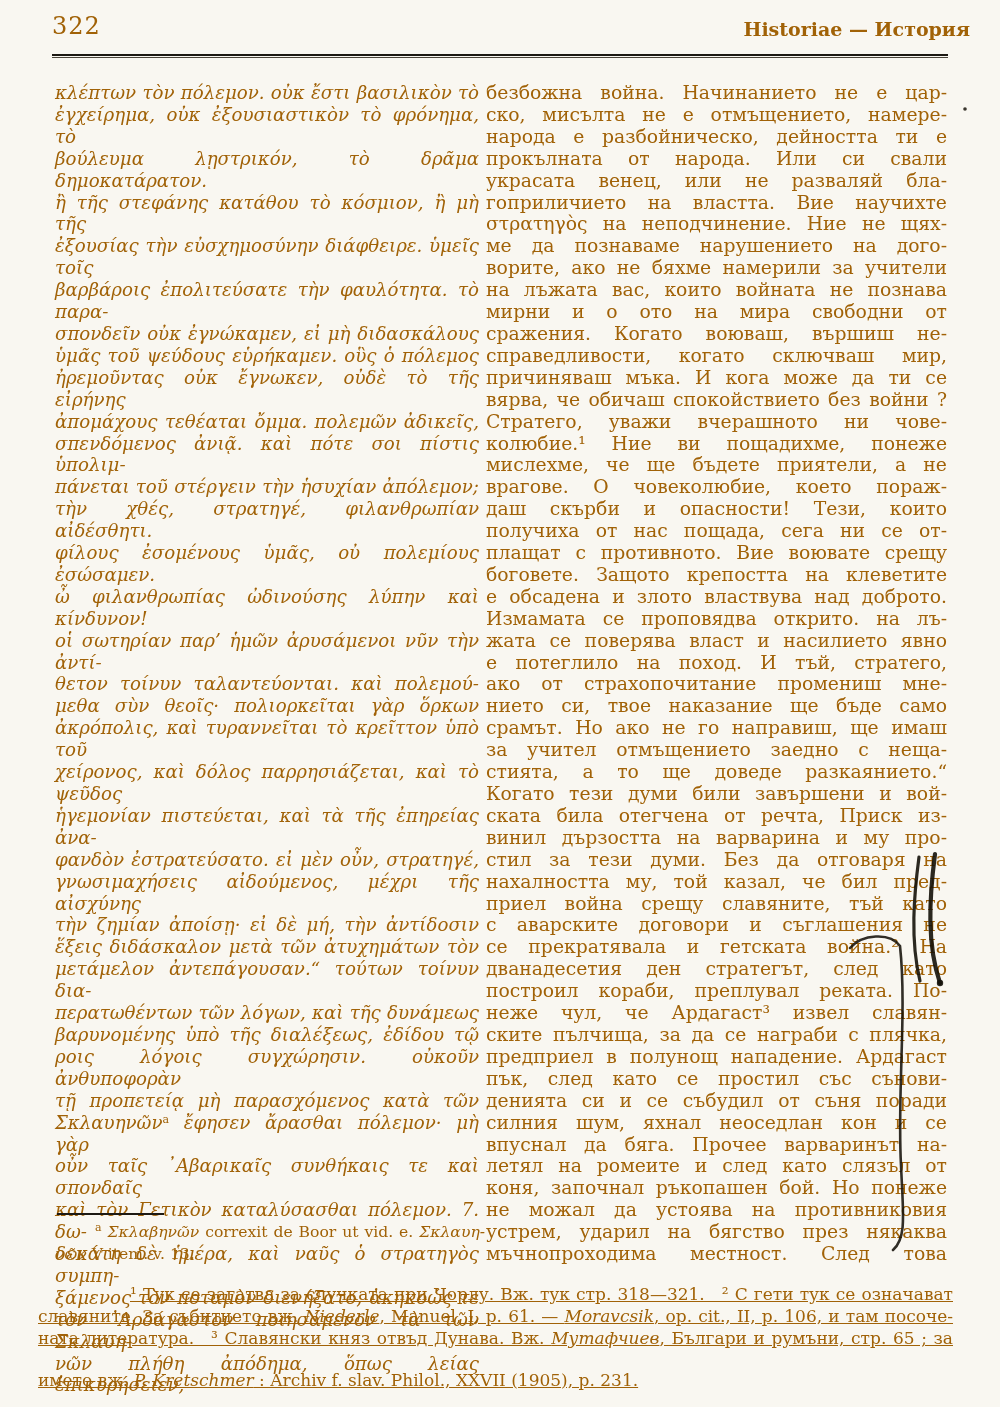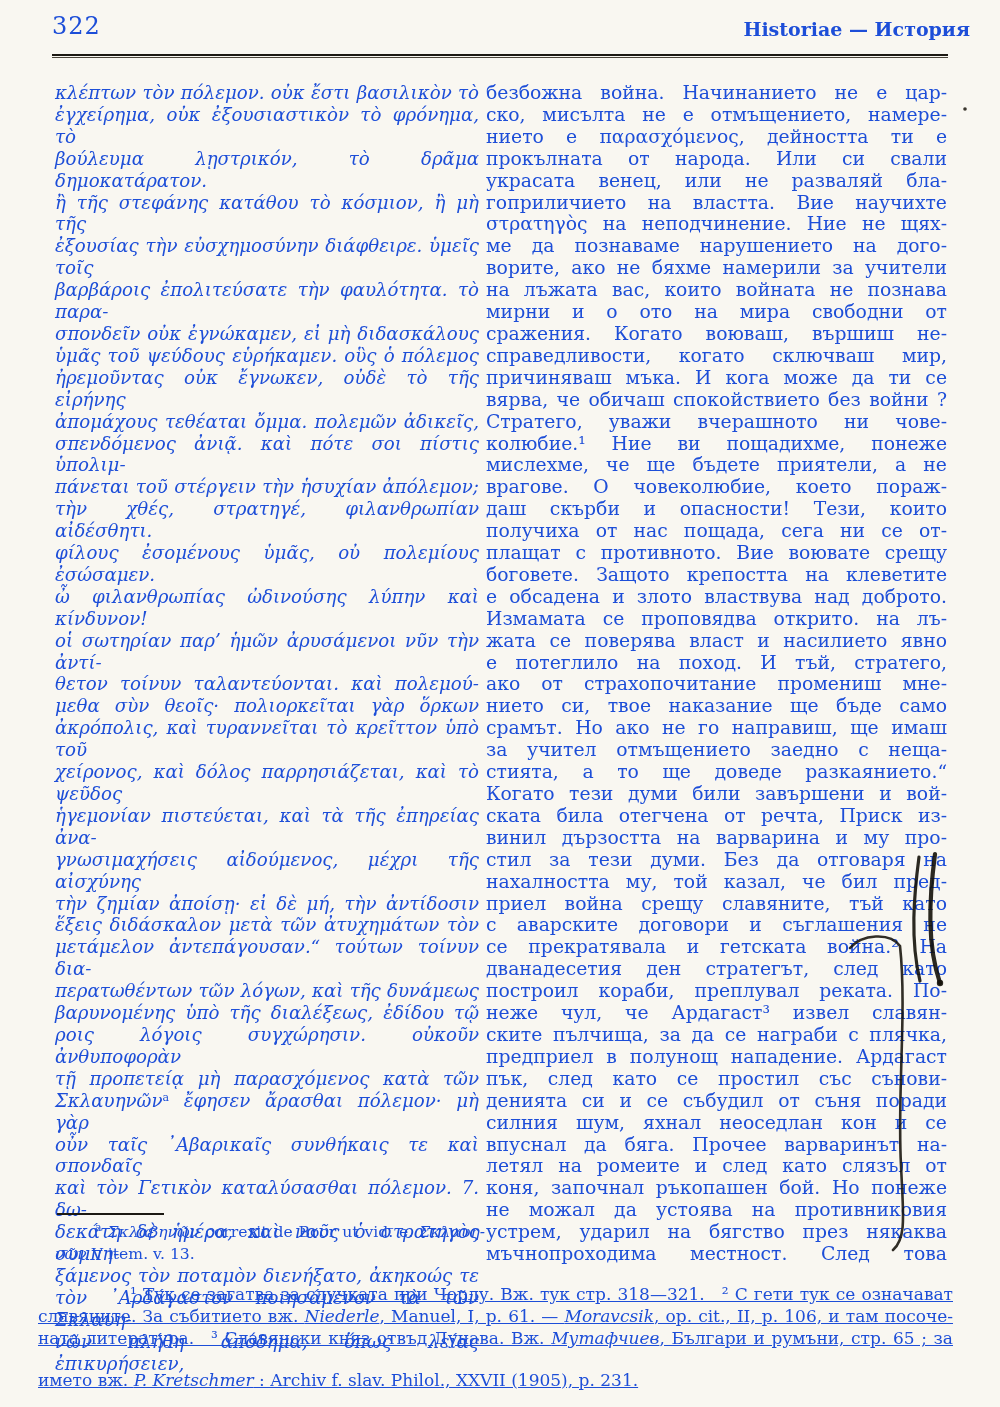--- a/index.html
+++ b/index.html
@@ -1,20 +1,20 @@
 <!DOCTYPE html>
 <html><head>
 <meta charset="utf-8">
 <style>
   html,body { margin:0; padding:0; background:#d8d5cf; }
   .page {
     position:relative; width:1000px; height:1407px;
     background:#f9f7f1;
     font-family:"DejaVu Serif", serif;
-    color:#1d4ed8;
+    color:#a16207;
     overflow:hidden;
   }
   .page-number {
     position:absolute; top:12px; left:52px;
     font-size:24px; letter-spacing:1px;
   }
   .header-title {
     position:absolute; top:18px; left:0; right:30px;
     text-align:right; font-size:19px; font-weight:bold;
   }
@@ -88,40 +88,41 @@
       <div class="tline"><span>πάνεται τοῦ στέργειν τὴν ἡσυχίαν ἀπόλεμον;</span></div>
       <div class="tline"><span>τὴν χθές, στρατηγέ, φιλανθρωπίαν αἰδέσθητι.</span></div>
       <div class="tline"><span>φίλους ἐσομένους ὑμᾶς, οὐ πολεμίους ἐσώσαμεν.</span></div>
       <div class="tline"><span>ὦ φιλανθρωπίας ὠδινούσης λύπην καὶ κίνδυνον!</span></div>
       <div class="tline"><span>οἱ σωτηρίαν παρ’ ἡμῶν ἀρυσάμενοι νῦν τὴν ἀντί-</span></div>
       <div class="tline"><span>θετον τοίνυν ταλαντεύονται. καὶ πολεμού-</span></div>
       <div class="tline"><span>μεθα σὺν θεοῖς· πολιορκεῖται γὰρ ὅρκων</span></div>
       <div class="tline"><span>ἀκρόπολις, καὶ τυραννεῖται τὸ κρεῖττον ὑπὸ τοῦ</span></div>
       <div class="tline"><span>χείρονος, καὶ δόλος παρρησιάζεται, καὶ τὸ ψεῦδος</span></div>
       <div class="tline"><span>ἡγεμονίαν πιστεύεται, καὶ τὰ τῆς ἐπηρείας ἀνα-</span></div>
+      <div class="tline"><span>φανδὸν ἐστρατεύσατο. εἰ μὲν οὖν, στρατηγέ,</span></div>
       <div class="tline"><span>γνωσιμαχήσεις αἰδούμενος, μέχρι τῆς αἰσχύνης</span></div>
       <div class="tline"><span>τὴν ζημίαν ἀποίσῃ· εἰ δὲ μή, τὴν ἀντίδοσιν</span></div>
       <div class="tline"><span>ἕξεις διδάσκαλον μετὰ τῶν ἀτυχημάτων τὸν</span></div>
       <div class="tline"><span>μετάμελον ἀντεπάγουσαν.“ τούτων τοίνυν δια-</span></div>
       <div class="tline"><span>περατωθέντων τῶν λόγων, καὶ τῆς δυνάμεως</span></div>
       <div class="tline"><span>βαρυνομένης ὑπὸ τῆς διαλέξεως, ἐδίδου τῷ</span></div>
       <div class="tline"><span>ροις λόγοις συγχώρησιν. οὐκοῦν ἀνθυποφορὰν</span></div>
       <div class="tline"><span>τῇ προπετείᾳ μὴ παρασχόμενος κατὰ τῶν</span></div>
       <div class="tline"><span>Σκλαυηνῶν</span><sup>a</sup><span> ἔφησεν ἄρασθαι πόλεμον· μὴ γὰρ</span></div>
       <div class="tline"><span>οὖν ταῖς ᾿Αβαρικαῖς συνθήκαις τε καὶ σπονδαῖς</span></div>
       <div class="tline"><span>καὶ τὸν Γετικὸν καταλύσασθαι πόλεμον. 7. δω-</span></div>
       <div class="tline"><span>δεκάτη δὲ ἡμέρα, καὶ ναῦς ὁ στρατηγὸς συμπη-</span></div>
       <div class="tline"><span>ξάμενος τὸν ποταμὸν διενήξατο, ἀκηκοώς τε</span></div>
       <div class="tline"><span>τὸν ᾿Αρδάγαστον ποιησάμενον τὰ τῶν Σκλαυη-</span></div>
       <div class="tline"><span>νῶν πλήθη ἀπόδημα, ὅπως λείας ἐπικυρήσειεν,</span></div>
     </div>
   <div class="textcol col-bulg">
       <div class="tline"><span>безбожна война. Начинанието не е цар-</span></div>
       <div class="tline"><span>ско, мисълта не е отмъщението, намере-</span></div>
-      <div class="tline"><span>нието е παρασχόμενος, дейността ти е</span></div>
+      <div class="tline"><span>народа е разбойническо, дейността ти е</span></div>
       <div class="tline"><span>прокълната от народа. Или си свали</span></div>
       <div class="tline"><span>украсата венец, или не разваляй бла-</span></div>
       <div class="tline"><span>гоприличието на властта. Вие научихте</span></div>
       <div class="tline"><span>στρατηγὸς на неподчинение. Ние не щях-</span></div>
       <div class="tline"><span>ме да познаваме нарушението на дого-</span></div>
       <div class="tline"><span>ворите, ако не бяхме намерили за учители</span></div>
       <div class="tline"><span>на лъжата вас, които войната не познава</span></div>
       <div class="tline"><span>мирни и о ото на мира свободни от</span></div>
       <div class="tline"><span>сражения. Когато воюваш, вършиш не-</span></div>
       <div class="tline"><span>справедливости, когато сключваш мир,</span></div>

